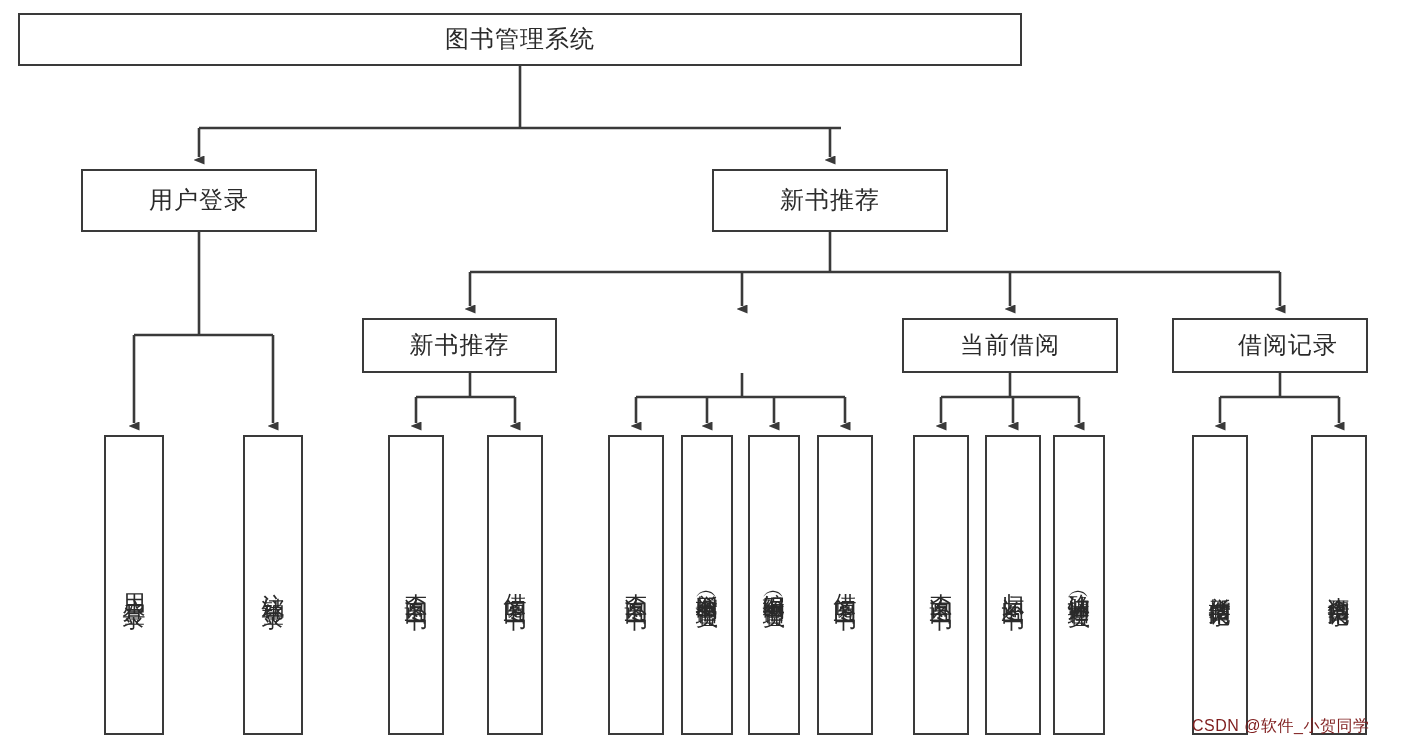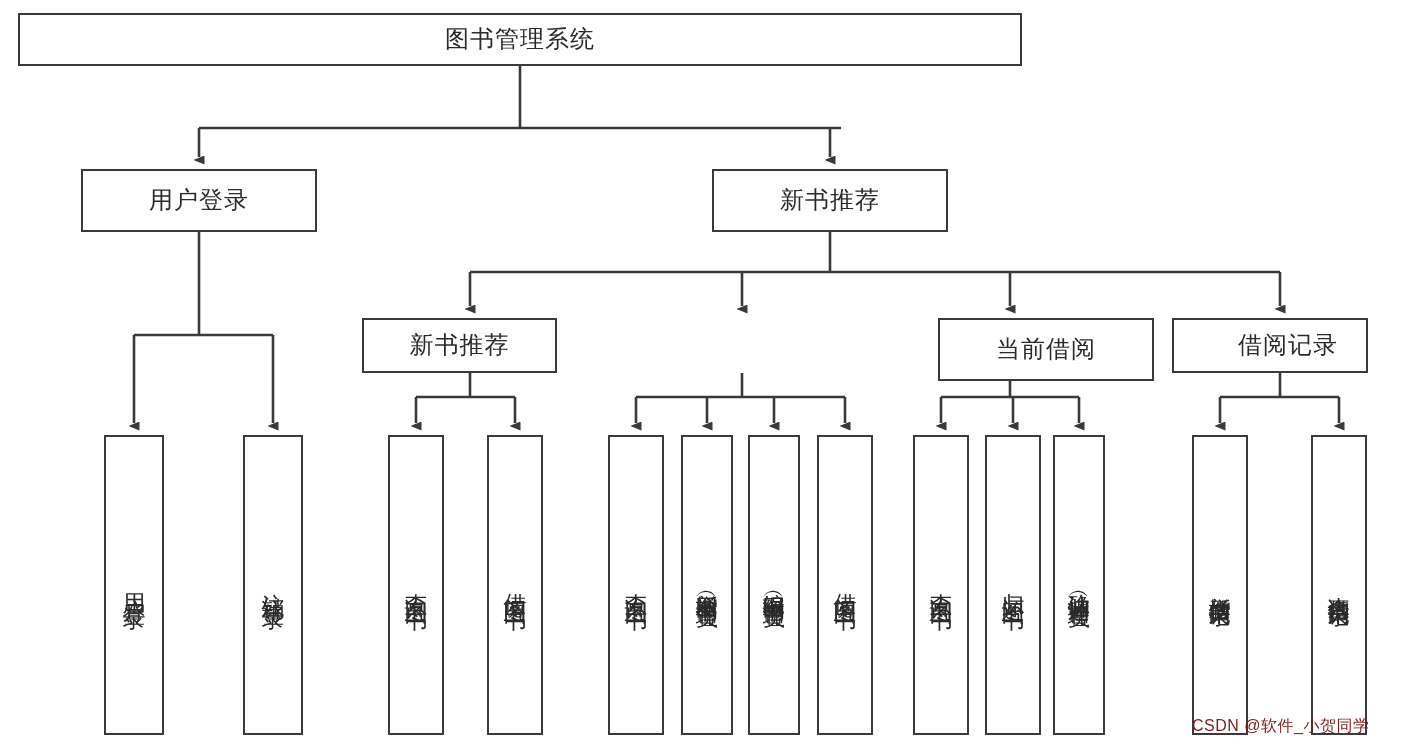--- a/index.html
+++ b/index.html
@@ -114,21 +114,21 @@
       <path d="M1339,397 L1339,423" marker-end="url(#arrow)"></path>
     </g>
   </svg>
 
   <div class="node-box node-h" style="left:18px; top:13px; width:1004px; height:53px;">图书管理系统</div>
 
   <div class="node-box node-h" style="left:81px; top:169px; width:236px; height:63px;">用户登录</div>
   <div class="node-box node-h" style="left:712px; top:169px; width:236px; height:63px;">新书推荐</div>
 
   <div class="node-box node-h" style="left:362px; top:318px; width:195px; height:55px;">新书推荐</div>
-  <div class="node-box node-h" style="left:938px; top:318px; width:216px; height:63px;">当前借阅</div>
+  <div class="node-box node-h" style="left:902px; top:318px; width:216px; height:55px;">当前借阅</div>
   <div class="node-box node-h" style="left:1172px; top:318px; width:196px; height:55px;padding-left:36px;">借阅记录</div>
 
   <div class="node-box node-v" style="left:104px; top:435px; width:60px; height:300px;">用户登录</div>
   <div class="node-box node-v" style="left:243px; top:435px; width:60px; height:300px;">注销登录</div>
 
   <div class="node-box node-v" style="left:388px; top:435px; width:56px; height:300px;">查询图书</div>
   <div class="node-box node-v" style="left:487px; top:435px; width:56px; height:300px;">借阅图书</div>
 
   <div class="node-box node-v" style="left:608px; top:435px; width:56px; height:300px;">查询图书</div>
   <div class="node-box node-v tight" style="left:681px; top:435px; width:52px; height:300px;">新增图书（管理员）</div>

